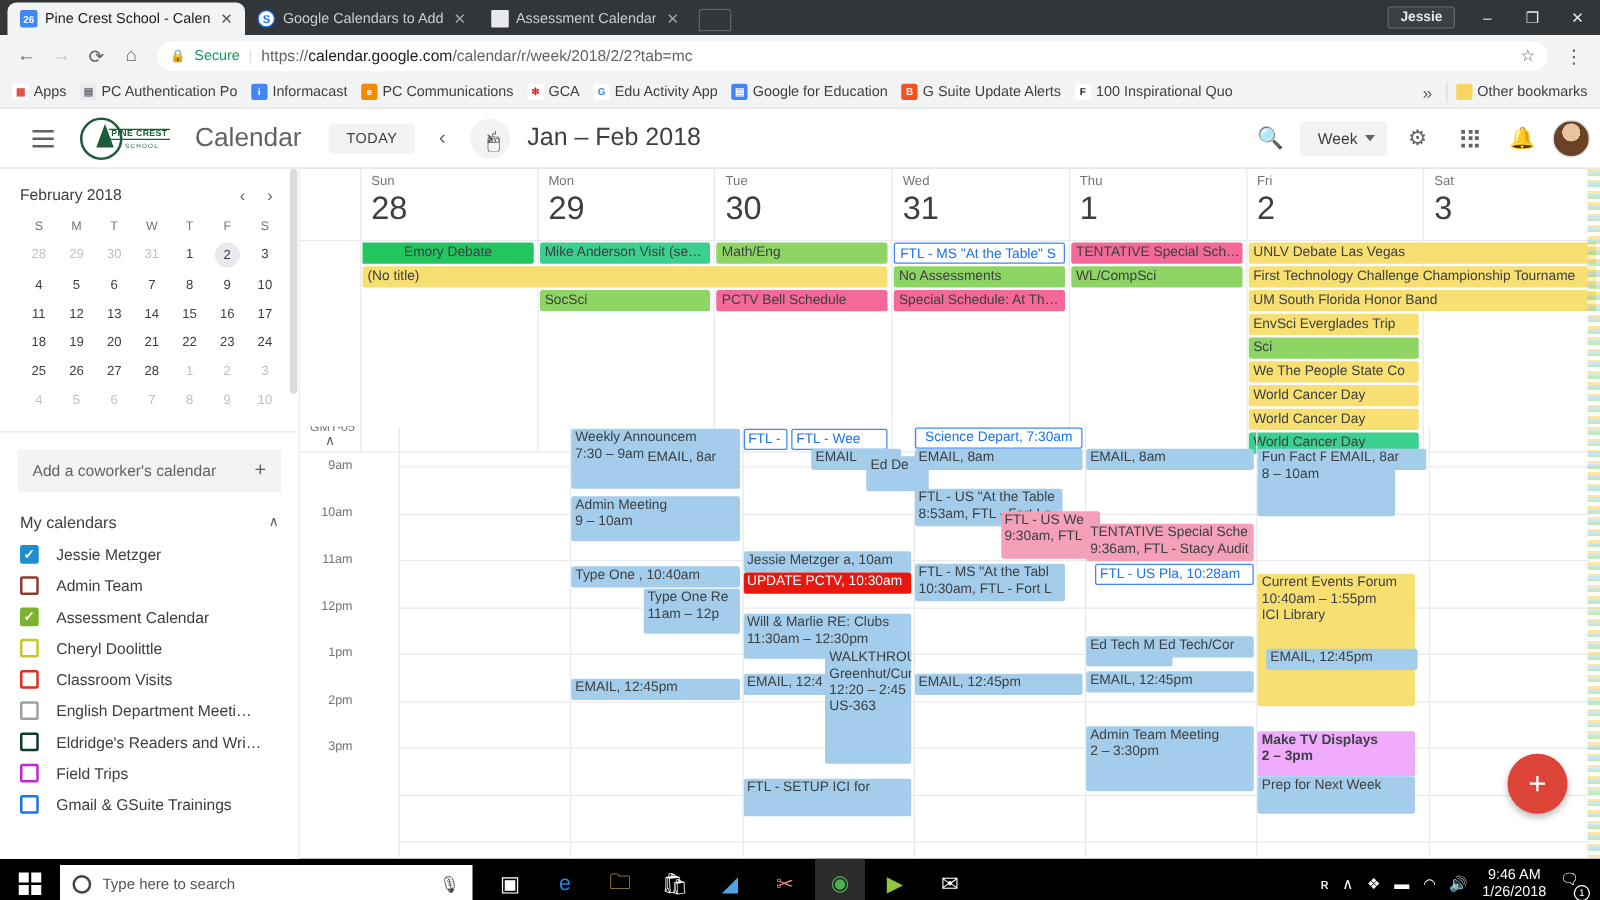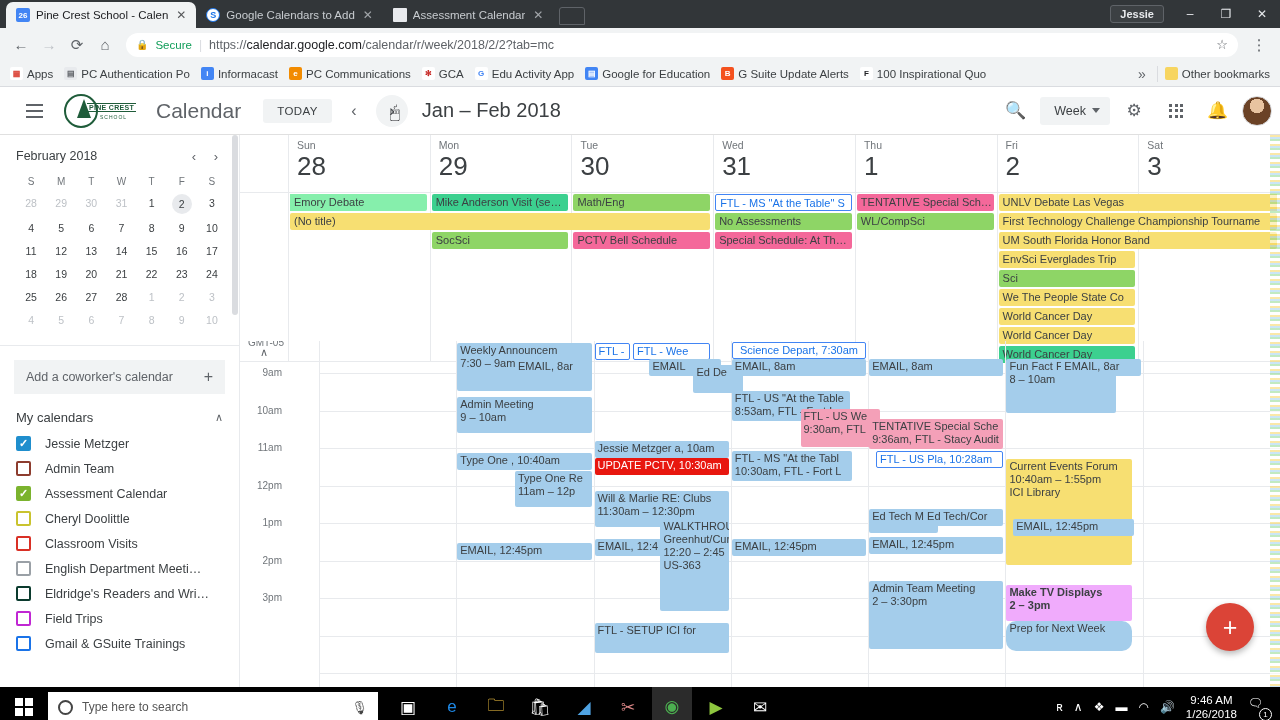--- a/index.html
+++ b/index.html
@@ -489,21 +489,21 @@
         <div class="ad-cols">
           <div class="ad-col"></div>
             <div class="ad-col"></div>
           <div class="ad-col"></div>
             <div class="ad-col"></div>
           <div class="ad-col"></div>
             <div class="ad-col"></div>
           <div class="ad-col"></div>
         </div>
         <div id="allday-events">
-            <div class="chip arrowL" style="left: calc(0% + 2px); width: calc(14.2857% - 5px); top: 1px; background: #86efac;">Emory Debate</div>
+            <div class="chip arrowL" style="left: calc(0% + 2px); width: calc(14.2857% - 5px); top: 1px; background: #22c55e; text-align: center;">Emory Debate</div>
             <div class="chip" style="left: calc(0% + 2px); width: calc(42.8571% - 5px); top: 20px; background: rgb(247, 223, 114);">(No title)</div>
             <div class="chip" style="left: calc(14.2857% + 2px); width: calc(14.2857% - 5px); top: 1px; background: rgb(60, 208, 143);">Mike Anderson Visit (se…</div>
             <div class="chip" style="left: calc(14.2857% + 2px); width: calc(14.2857% - 5px); top: 39px; background: rgb(142, 213, 102);">SocSci</div>
             <div class="chip" style="left: calc(28.5714% + 2px); width: calc(14.2857% - 5px); top: 1px; background: rgb(142, 213, 102);">Math/Eng</div>
             <div class="chip" style="left: calc(28.5714% + 2px); width: calc(14.2857% - 5px); top: 39px; background: rgb(244, 104, 154);">PCTV Bell Schedule</div>
             <div class="chip outline" style="left: calc(42.8571% + 2px); width: calc(14.2857% - 5px); top: 1px;">FTL - MS "At the Table" S</div>
             <div class="chip" style="left: calc(42.8571% + 2px); width: calc(14.2857% - 5px); top: 20px; background: rgb(142, 213, 102);">No Assessments</div>
             <div class="chip" style="left: calc(42.8571% + 2px); width: calc(14.2857% - 5px); top: 39px; background: rgb(244, 104, 154);">Special Schedule: At Th…</div>
             <div class="chip" style="left: calc(57.1429% + 2px); width: calc(14.2857% - 5px); top: 1px; background: rgb(244, 104, 154);">TENTATIVE Special Sch…</div>
             <div class="chip" style="left: calc(57.1429% + 2px); width: calc(14.2857% - 5px); top: 20px; background: rgb(142, 213, 102);">WL/CompSci</div>
@@ -576,27 +576,27 @@
             <div class="ev" style="left: calc(42.8571% + 1px); width: calc(12.5714% - 3px); top: 50px; height: 30px; background: rgb(164, 205, 235);"><span>FTL - US "At the Table</span><span class="t2">8:53am, FTL - Fort La</span></div>
             <div class="ev" style="left: calc(50% + 1px); width: calc(8.57143% - 3px); top: 68px; height: 38px; background: rgb(244, 160, 184);"><span>FTL - US We</span><span class="t2">9:30am, FTL</span></div>
             <div class="ev" style="left: calc(42.8571% + 1px); width: calc(12.8571% - 3px); top: 110px; height: 30px; background: rgb(164, 205, 235);"><span>FTL - MS "At the Tabl</span><span class="t2">10:30am, FTL - Fort L</span></div>
             <div class="ev" style="left: calc(42.8571% + 1px); width: calc(14.2857% - 3px); top: 198px; height: 17px; background: rgb(164, 205, 235);"><span>EMAIL, 12:45pm</span></div>
             <div class="ev" style="left: calc(57.1429% + 1px); width: calc(14.2857% - 3px); top: 18px; height: 17px; background: rgb(164, 205, 235);"><span>EMAIL, 8am</span></div>
             <div class="ev" style="left: calc(57.1429% + 1px); width: calc(14.2857% - 3px); top: 78px; height: 30px; background: rgb(244, 160, 184);"><span>TENTATIVE Special Sche</span><span class="t2">9:36am, FTL - Stacy Audit</span></div>
             <div class="ev outline" style="left: calc(57.8571% + 1px); width: calc(13.5714% - 3px); top: 110px; height: 17px;"><span>FTL - US Pla, 10:28am</span></div>
             <div class="ev" style="left: calc(57.1429% + 1px); width: calc(7.42857% - 3px); top: 168px; height: 24px; background: rgb(164, 205, 235);"><span>Ed Tech Me</span></div>
             <div class="ev" style="left: calc(62.8571% + 1px); width: calc(8.57143% - 3px); top: 168px; height: 17px; background: rgb(164, 205, 235);"><span>Ed Tech/Cor</span></div>
             <div class="ev" style="left: calc(57.1429% + 1px); width: calc(14.2857% - 3px); top: 196px; height: 17px; background: rgb(164, 205, 235);"><span>EMAIL, 12:45pm</span></div>
-            <div class="ev" style="left: calc(57.1429% + 1px); width: calc(14.2857% - 3px); top: 240px; height: 68px; background: rgb(164, 205, 235);"><span>Admin Team Meeting</span><span class="t2">2 – 3:30pm</span></div>
+            <div class="ev" style="left: calc(57.1429% + 1px); width: calc(14.2857% - 3px); top: 240px; height: 52px; background: rgb(164, 205, 235);"><span>Admin Team Meeting</span><span class="t2">2 – 3:30pm</span></div>
             <div class="ev" style="left: calc(71.4286% + 1px); width: calc(11.7143% - 3px); top: 18px; height: 54px; background: rgb(164, 205, 235);"><span>Fun Fact Fri</span><span class="t2">8 – 10am</span></div>
             <div class="ev" style="left: calc(77.1429% + 1px); width: calc(8.57143% - 3px); top: 18px; height: 17px; background: rgb(164, 205, 235);"><span>EMAIL, 8ar</span></div>
             <div class="ev" style="left: calc(71.4286% + 1px); width: calc(13.4286% - 3px); top: 118px; height: 106px; background: rgb(247, 223, 114);"><span>Current Events Forum</span><span class="t2">10:40am – 1:55pm</span><span class="t2">ICI Library</span></div>
             <div class="ev" style="left: calc(72.1429% + 1px); width: calc(12.8571% - 3px); top: 178px; height: 17px; background: rgb(164, 205, 235);"><span>EMAIL, 12:45pm</span></div>
             <div class="ev" style="left: calc(71.4286% + 1px); width: calc(13.4286% - 3px); top: 244px; height: 36px; background: #f0abfc; font-weight: bold;"><span>Make TV Displays</span><span class="t2">2 – 3pm</span></div>
-            <div class="ev" style="left: calc(71.4286% + 1px); width: calc(13.4286% - 3px); top: 280px; height: 30px; background: rgb(164, 205, 235); border-radius: 10px;"><span>Prep for Next Week</span></div>
+            <div class="ev" style="left: calc(71.4286% + 1px); width: calc(13.4286% - 3px); top: 280px; height: 30px; background: rgb(164, 205, 235);"><span>Prep for Next Week</span></div>
           </div>
       </div>
     </div>
 
     <div class="overview-strip"></div>
     <div class="fab">+</div>
   </div>
 </div>
 
 <div class="taskbar">

